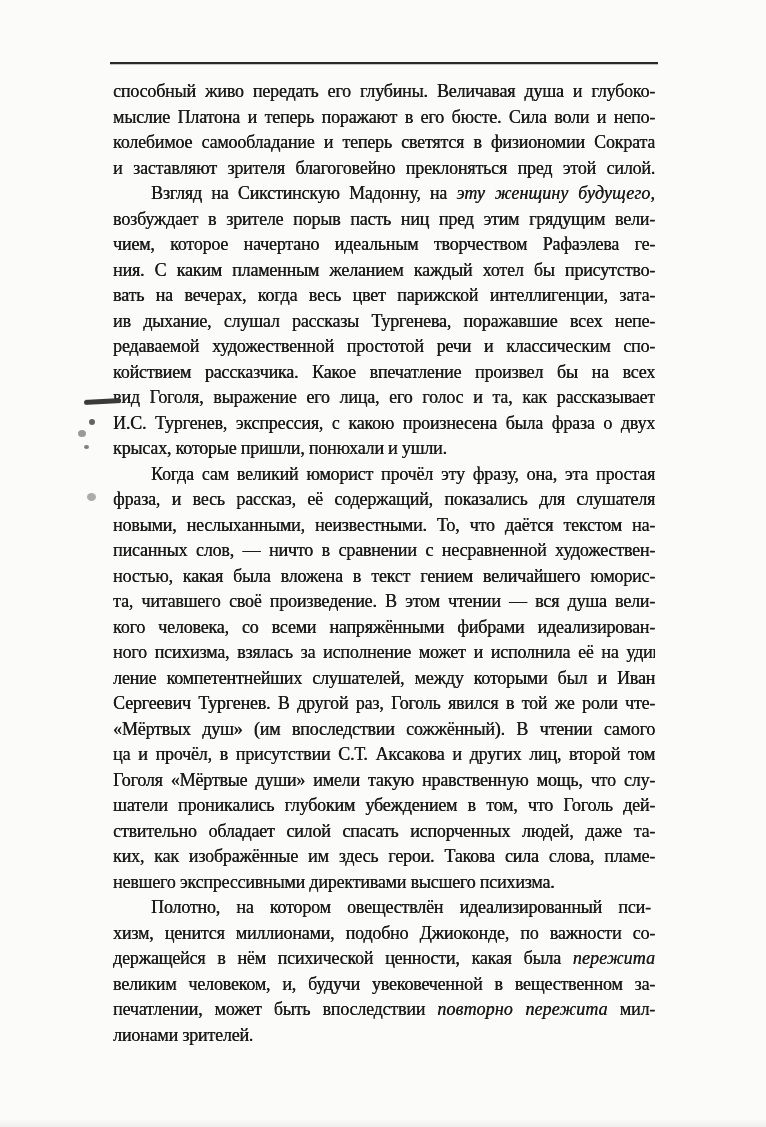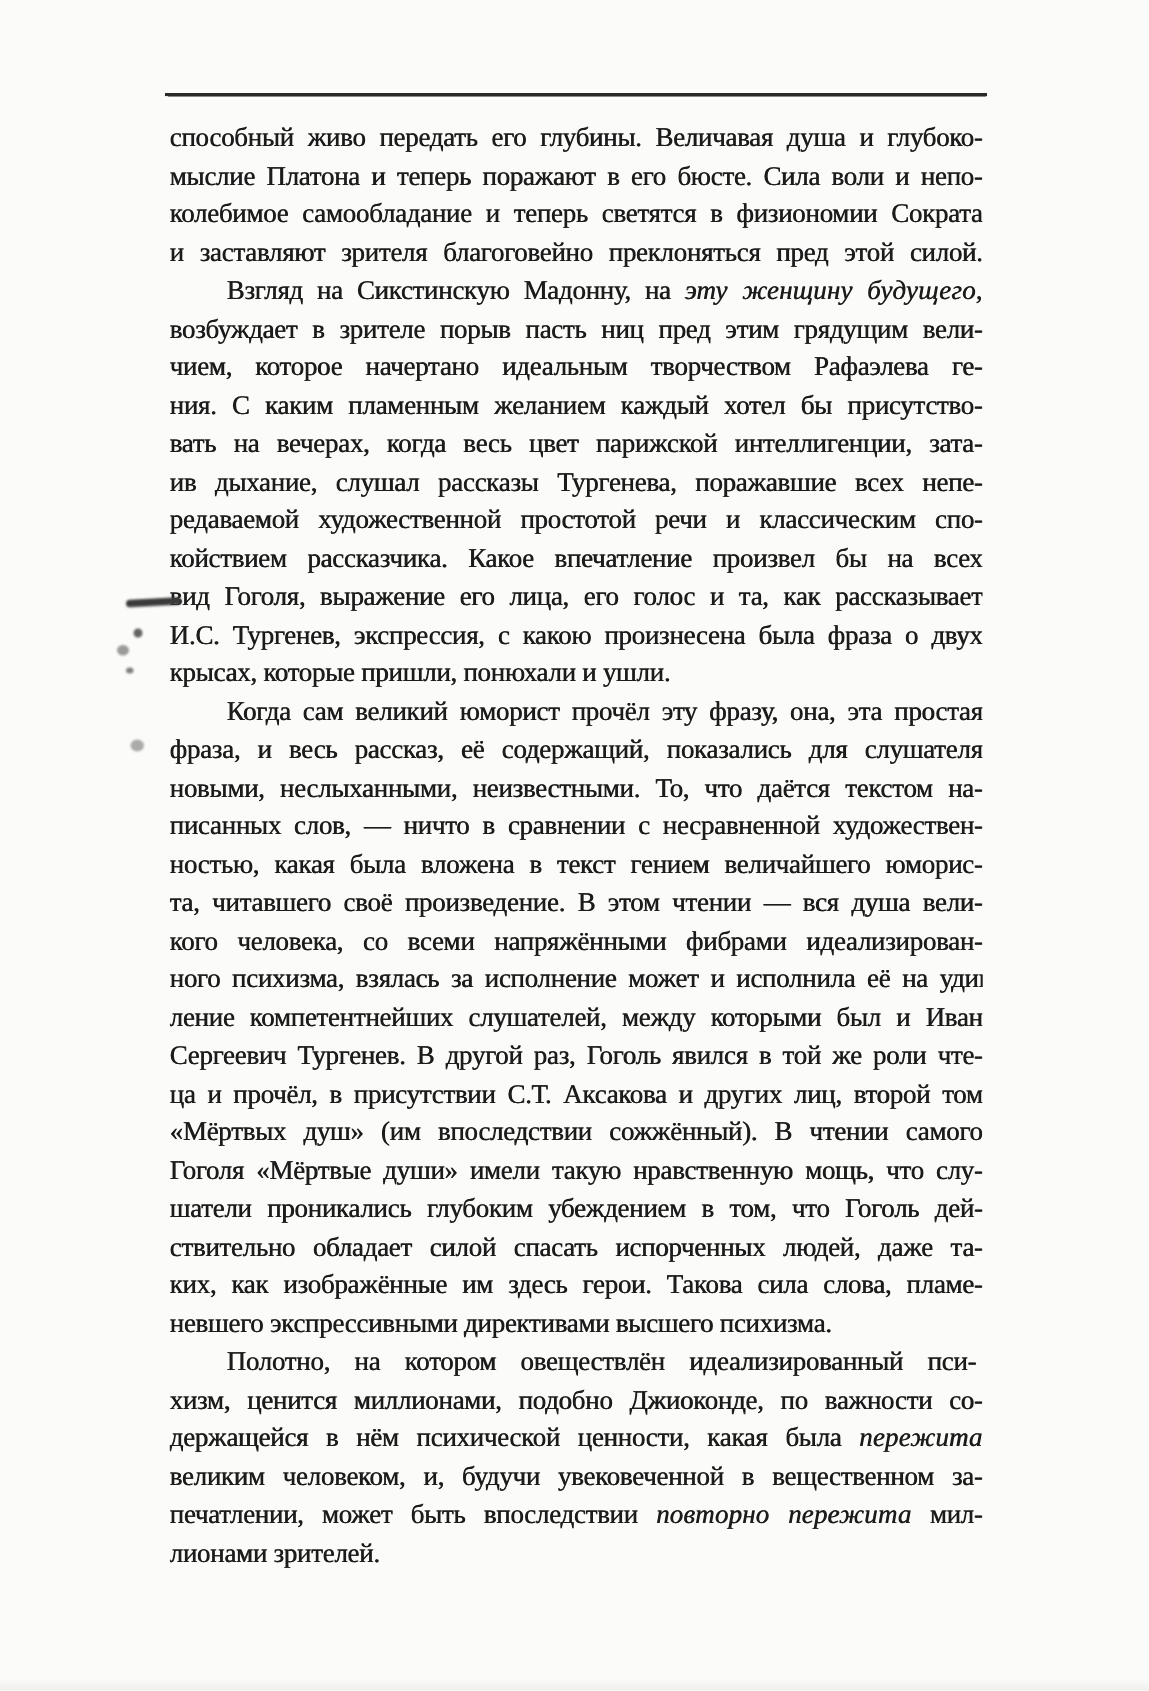--- a/index.html
+++ b/index.html
@@ -95,22 +95,22 @@
         <div class="line indent"><span class="ln" style="word-spacing: 3.68px;"><span>Когда сам великий юморист прочёл эту фразу, она, эта простая</span></span></div>
         <div class="line"><span class="ln" style="word-spacing: 7.22px;"><span>фраза, и весь рассказ, её содержащий, показались для слушателя</span></span></div>
         <div class="line"><span class="ln" style="word-spacing: 5.9px;"><span>новыми, неслыханными, неизвестными. То, что даётся текстом на-</span></span></div>
         <div class="line"><span class="ln" style="word-spacing: 4.34px;"><span>писанных слов, — ничто в сравнении с несравненной художествен-</span></span></div>
         <div class="line"><span class="ln" style="word-spacing: 5.76px;"><span>ностью, какая была вложена в текст гением величайшего юморис-</span></span></div>
         <div class="line"><span class="ln" style="word-spacing: 4.03px;"><span>та, читавшего своё произведение. В этом чтении — вся душа вели-</span></span></div>
         <div class="line"><span class="ln" style="word-spacing: 8.85px;"><span>кого человека, со всеми напряжёнными фибрами идеализирован-</span></span></div>
         <div class="line"><span class="ln" style="word-spacing: 3.49px;"><span>ного психизма, взялась за исполнение может и исполнила её на удив-</span></span></div>
         <div class="line"><span class="ln" style="word-spacing: 5.87px;"><span>ление компетентнейших слушателей, между которыми был и Иван</span></span></div>
         <div class="line"><span class="ln" style="word-spacing: 3.15px;"><span>Сергеевич Тургенев. В другой раз, Гоголь явился в той же роли чте-</span></span></div>
+        <div class="line"><span class="ln" style="word-spacing: 7.22px;"><span>«Мёртвых душ» (им впоследствии сожжённый). В чтении самого</span></span></div>
         <div class="line"><span class="ln" style="word-spacing: 3.57px;"><span>ца и прочёл, в присутствии С.Т. Аксакова и других лиц, второй том</span></span></div>
-        <div class="line"><span class="ln" style="word-spacing: 7.22px;"><span>«Мёртвых душ» (им впоследствии сожжённый). В чтении самого</span></span></div>
         <div class="line"><span class="ln" style="word-spacing: 3.79px;"><span>Гоголя «Мёртвые души» имели такую нравственную мощь, что слу-</span></span></div>
         <div class="line"><span class="ln" style="word-spacing: 6.02px;"><span>шатели проникались глубоким убеждением в том, что Гоголь дей-</span></span></div>
         <div class="line"><span class="ln" style="word-spacing: 7.47px;"><span>ствительно обладает силой спасать испорченных людей, даже та-</span></span></div>
         <div class="line"><span class="ln" style="word-spacing: 5.74px;"><span>ких, как изображённые им здесь герои. Такова сила слова, пламе-</span></span></div>
         <div class="line last"><span class="ln" style="word-spacing: 0px;"><span>невшего экспрессивными директивами высшего психизма.</span></span></div>
       </div>
       <div class="para">
         <div class="line indent"><span class="ln" style="word-spacing: 12px;"><span>Полотно, на котором овеществлён идеализированный пси-</span></span></div>
         <div class="line"><span class="ln" style="word-spacing: 6.96px;"><span>хизм, ценится миллионами, подобно Джиоконде, по важности со-</span></span></div>
         <div class="line"><span class="ln" style="word-spacing: 7.54px;"><span>держащейся в нём психической ценности, какая была </span><span class="it">пережита</span></span></div>

